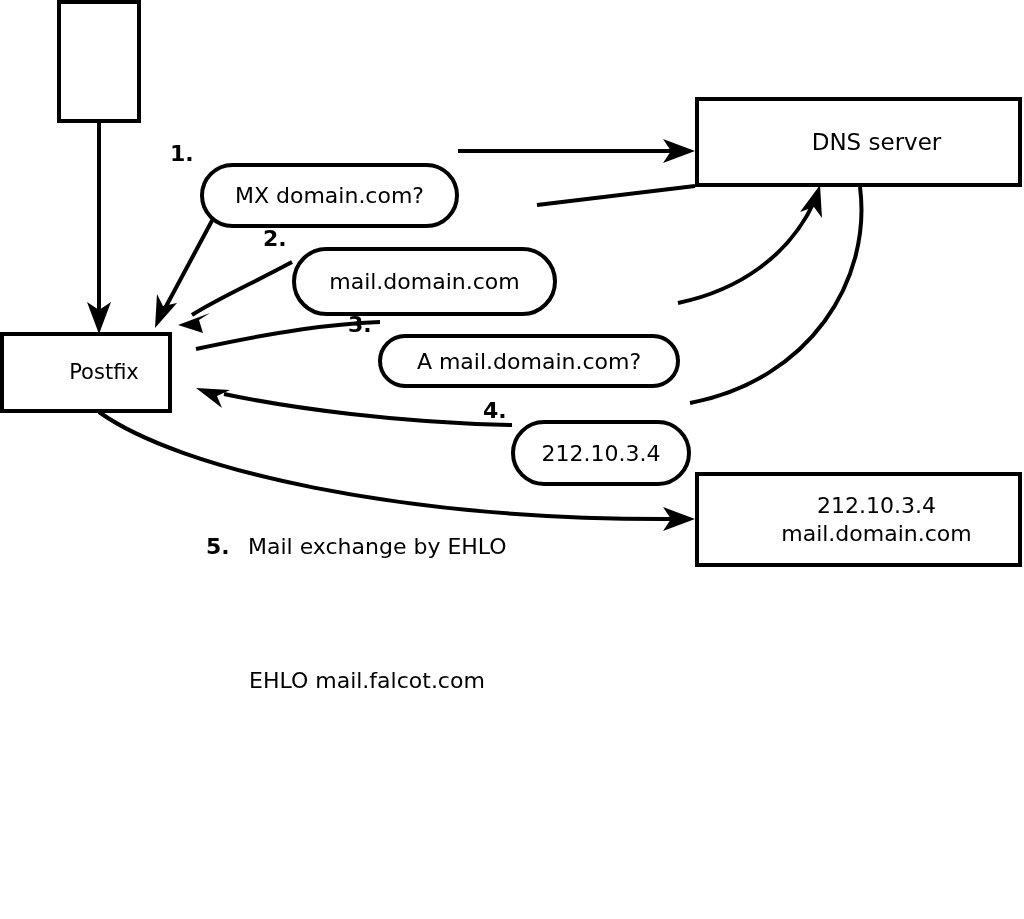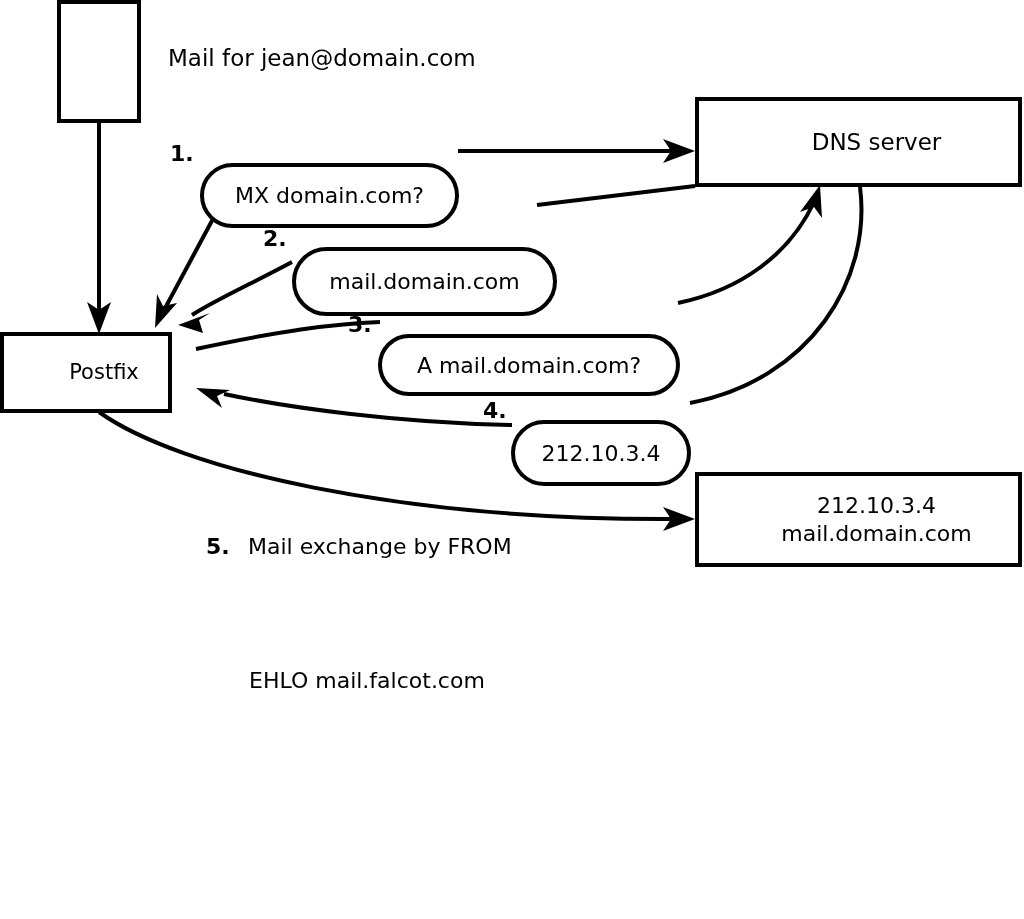--- a/index.html
+++ b/index.html
@@ -112,21 +112,20 @@
     <polygon class="arrowhead" points="196,388 230,390 217,396 222,408"></polygon>
 
     <path d="M 99 412 C 180 470 400 520 672 519"></path>
     <polygon class="arrowhead" points="695,519 663,507 671,519 663,531"></polygon>
   </svg>
 
   <div class="node-rect" style="left:57px; top:0px; width:84px; height:123px;">
     <span></span>
   </div>
 
-  <div class="plain-text t23" style="left:168px; top:45px;">Mail for jean@domain.com</div>
 
   <div class="node-rect t21" style="left:0px; top:332px; width:172px; height:81px;">
     <span>Postfix</span>
   </div>
 
   <div class="node-rect t23" style="left:695px; top:97px; width:327px; height:90px;">
     <span>DNS server</span>
   </div>
 
   <div class="node-rect t22" style="left:695px; top:472px; width:327px; height:95px; flex-direction:column;">
@@ -138,31 +137,31 @@
   <div class="pill t22" style="left:200px; top:119px; width:259px; height:65px;">
     <span>MX domain.com?</span>
   </div>
 
   <div class="step-num t22" style="left:263px; top:226px;">2.</div>
   <div class="pill t22" style="left:292px; top:203px; width:265px; height:69px;">
     <span>mail.domain.com</span>
   </div>
 
   <div class="step-num t22" style="left:348px; top:312px;">3.</div>
-  <div class="pill t22" style="left:378px; top:290px; width:302px; height:62px;">
+  <div class="pill t22" style="left:378px; top:290px; width:302px; height:54px;">
     <span>A mail.domain.com?</span>
   </div>
 
   <div class="step-num t22" style="left:483px; top:398px;">4.</div>
   <div class="pill t22" style="left:511px; top:376px; width:180px; height:66px;">
     <span>212.10.3.4</span>
   </div>
 
   <div class="step-num t22" style="left:206px; top:534px;">5.</div>
-  <div class="plain-text t22" style="left:248px; top:534px;">Mail exchange by FROM</div>
+  <div class="plain-text t22" style="left:248px; top:534px;">Mail exchange by EHLO</div>
 
   <div class="mono-block t22" style="left:249px; top:598px;">
     <div>EHLO mail.falcot.com</div>
     
     
     
     
     
     
     

